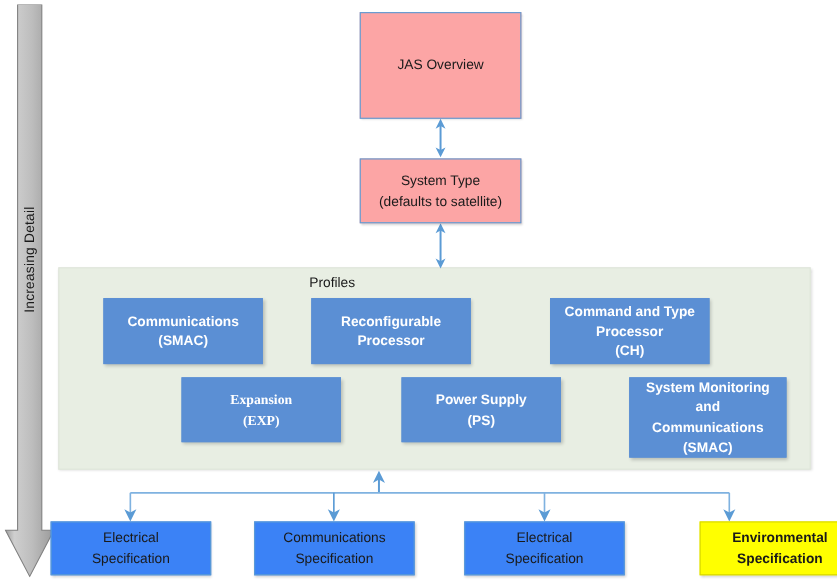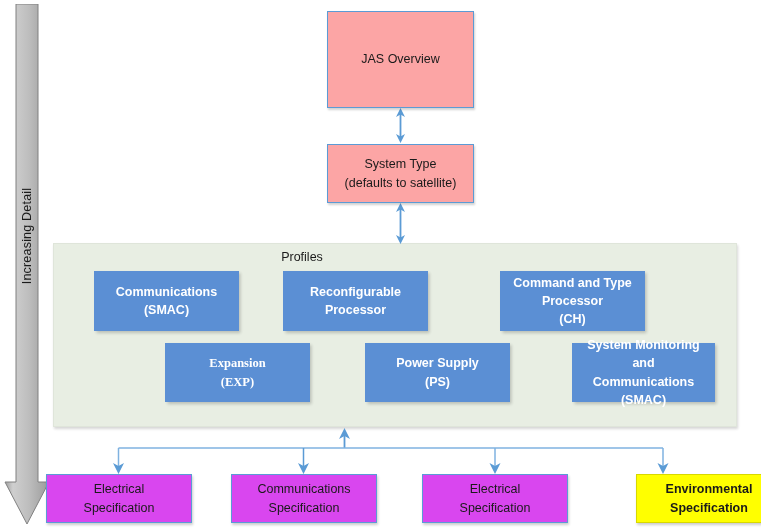--- a/index.html
+++ b/index.html
@@ -103,21 +103,21 @@
     font-weight: bold;
     line-height: 1.45;
     box-shadow: 1.5px 2px 3px rgba(0,0,0,0.2);
   }
   .pbox .lines { padding: 0 4px; }
 
   
   .specbox {
     position: absolute;
     box-sizing: border-box;
-    background: #d946ef;
+    background: #3b82f6;
     border: 1.4px solid #5B9BD5;
     display: flex;
     align-items: center;
     justify-content: center;
     text-align: center;
     color: #1a1a1a;
     font-size: 12.5px;
     line-height: 1.5;
     box-shadow: 1px 1.5px 2.5px rgba(0,0,0,0.2);
   }
@@ -235,21 +235,21 @@
     </div>
   </div>
 
   <div class="pbox" style="left:365px; top:343px; width:145px; height:59px;">
     <div class="lines">
       <div>Power Supply</div>
       <div>(PS)</div>
     </div>
   </div>
 
-  <div class="pbox" style="left:572px; top:343px; width:143px; height:59px;">
+  <div class="pbox" style="left:572px; top:343px; width:143px; height:73px;">
     <div class="lines">
       <div>System Monitoring and</div>
       <div>Communications</div>
       <div>(SMAC)</div>
     </div>
   </div>
 
   <div class="specbox" style="left:46px; top:474px; width:146px; height:49px;">
     <div class="lines">
       <div>Electrical</div>

